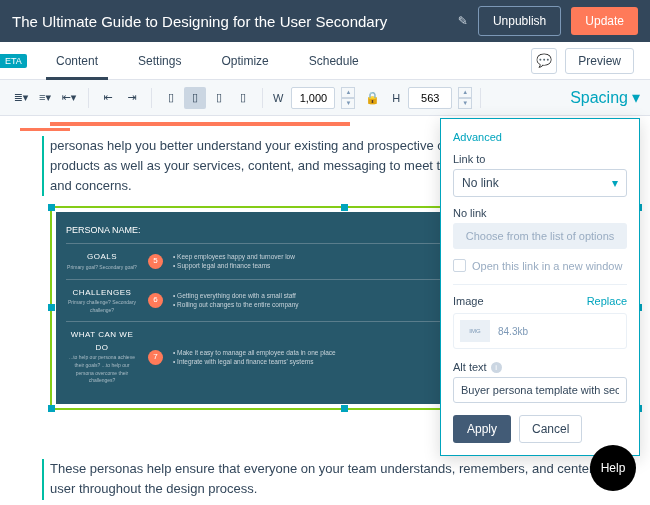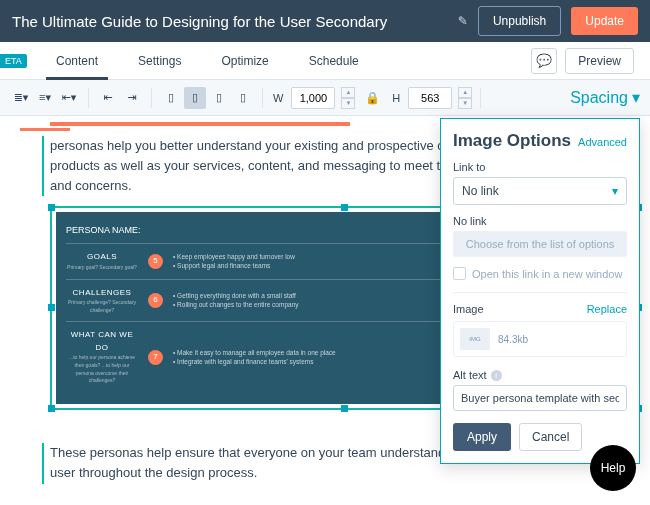--- a/index.html
+++ b/index.html
@@ -32,21 +32,21 @@
   .spinner { width:14px; height:22px; display:flex; flex-direction:column; }
   .spinner div { flex:1; border:1px solid #cbd6e2; font-size:6px; display:flex; align-items:center; justify-content:center; color:#7c98b6;}
   .link-ic { color:#7c98b6; font-size:12px; margin:0 4px;}
   .spacing { font-size:16px; color:#00a4bd; margin-left:auto; display:flex; align-items:center; gap:4px; }
 
   .editor { display:flex; height: calc(505px - 42px - 38px - 36px); }
   .left-bar { width:50px; height:3px; background:#ff7a59; margin-left:10px; margin-top:4px;}
   .content { flex:1; padding: 0 10px 0 50px; font-size:13px; color:#33475b; line-height:1.55; overflow:hidden; }
   .para { margin-bottom:10px; border-left:2px solid #00bda5; padding-left:6px; margin-left:-8px;}
   .para.first { border-left:2px solid #00bda5; }
-  .img-box { border:2px solid #14b8a6; padding:4px; position:relative; margin-bottom:4px;}
+  .img-box { border:2px solid #84cc16; padding:4px; position:relative; margin-bottom:20px;}
   .img-inner { background:#27586b; padding:12px 10px; }
   .img-header { display:flex; font-size:9px; color:#fff; border-bottom:1px solid #5a7d8c; padding-bottom:5px; gap:10px;}
   .img-header .pn { flex:1;}
   .img-header .ss { color:#ff7a59; font-style:italic;}
   .img-row { display:flex; align-items:center; gap:10px; padding:7px 0; border-bottom:1px solid #5a7d8c;}
   .img-row:last-child{border:none;}
   .row-label { width:72px; text-align:center; }
   .row-title { font-size:8px; color:#fff; letter-spacing:0.5px;}
   .row-sub { font-size:5px; color:#a9bcc6;}
   .row-num { width:15px; height:15px; background:#ff7a59; color:#fff; border-radius:50%; font-size:8px; display:flex; align-items:center; justify-content:center;}
@@ -197,21 +197,20 @@
           </div>
       </div>
     </div>
     <div class="caption" data-name="image-caption">Image Source</div>
     <div class="para" data-name="paragraph">These personas help ensure that everyone on your team understands, remembers, and centers the user throughout the design process.</div>
   </div>
 </div>
 
 <div class="panel" data-name="image-options-panel">
   <div class="panel-head">
-    <span class="panel-title" data-name="panel-title">Image Options</span>
     <span class="panel-link" data-name="advanced-link">Advanced</span>
   </div>
   <span class="field-label" data-name="link-to-label">Link to</span>
   <div class="select" data-name="link-to-select">
     <span data-name="select-value">No link</span>
     <span data-name="chevron-down-icon" style="color:#00a4bd">▾</span>
   </div>
   <span class="field-label" data-name="no-link-label">No link</span>
   <div class="placeholder-box" data-name="options-placeholder">Choose from the list of options</div>
   <div class="check-row" data-name="new-window-checkbox">

